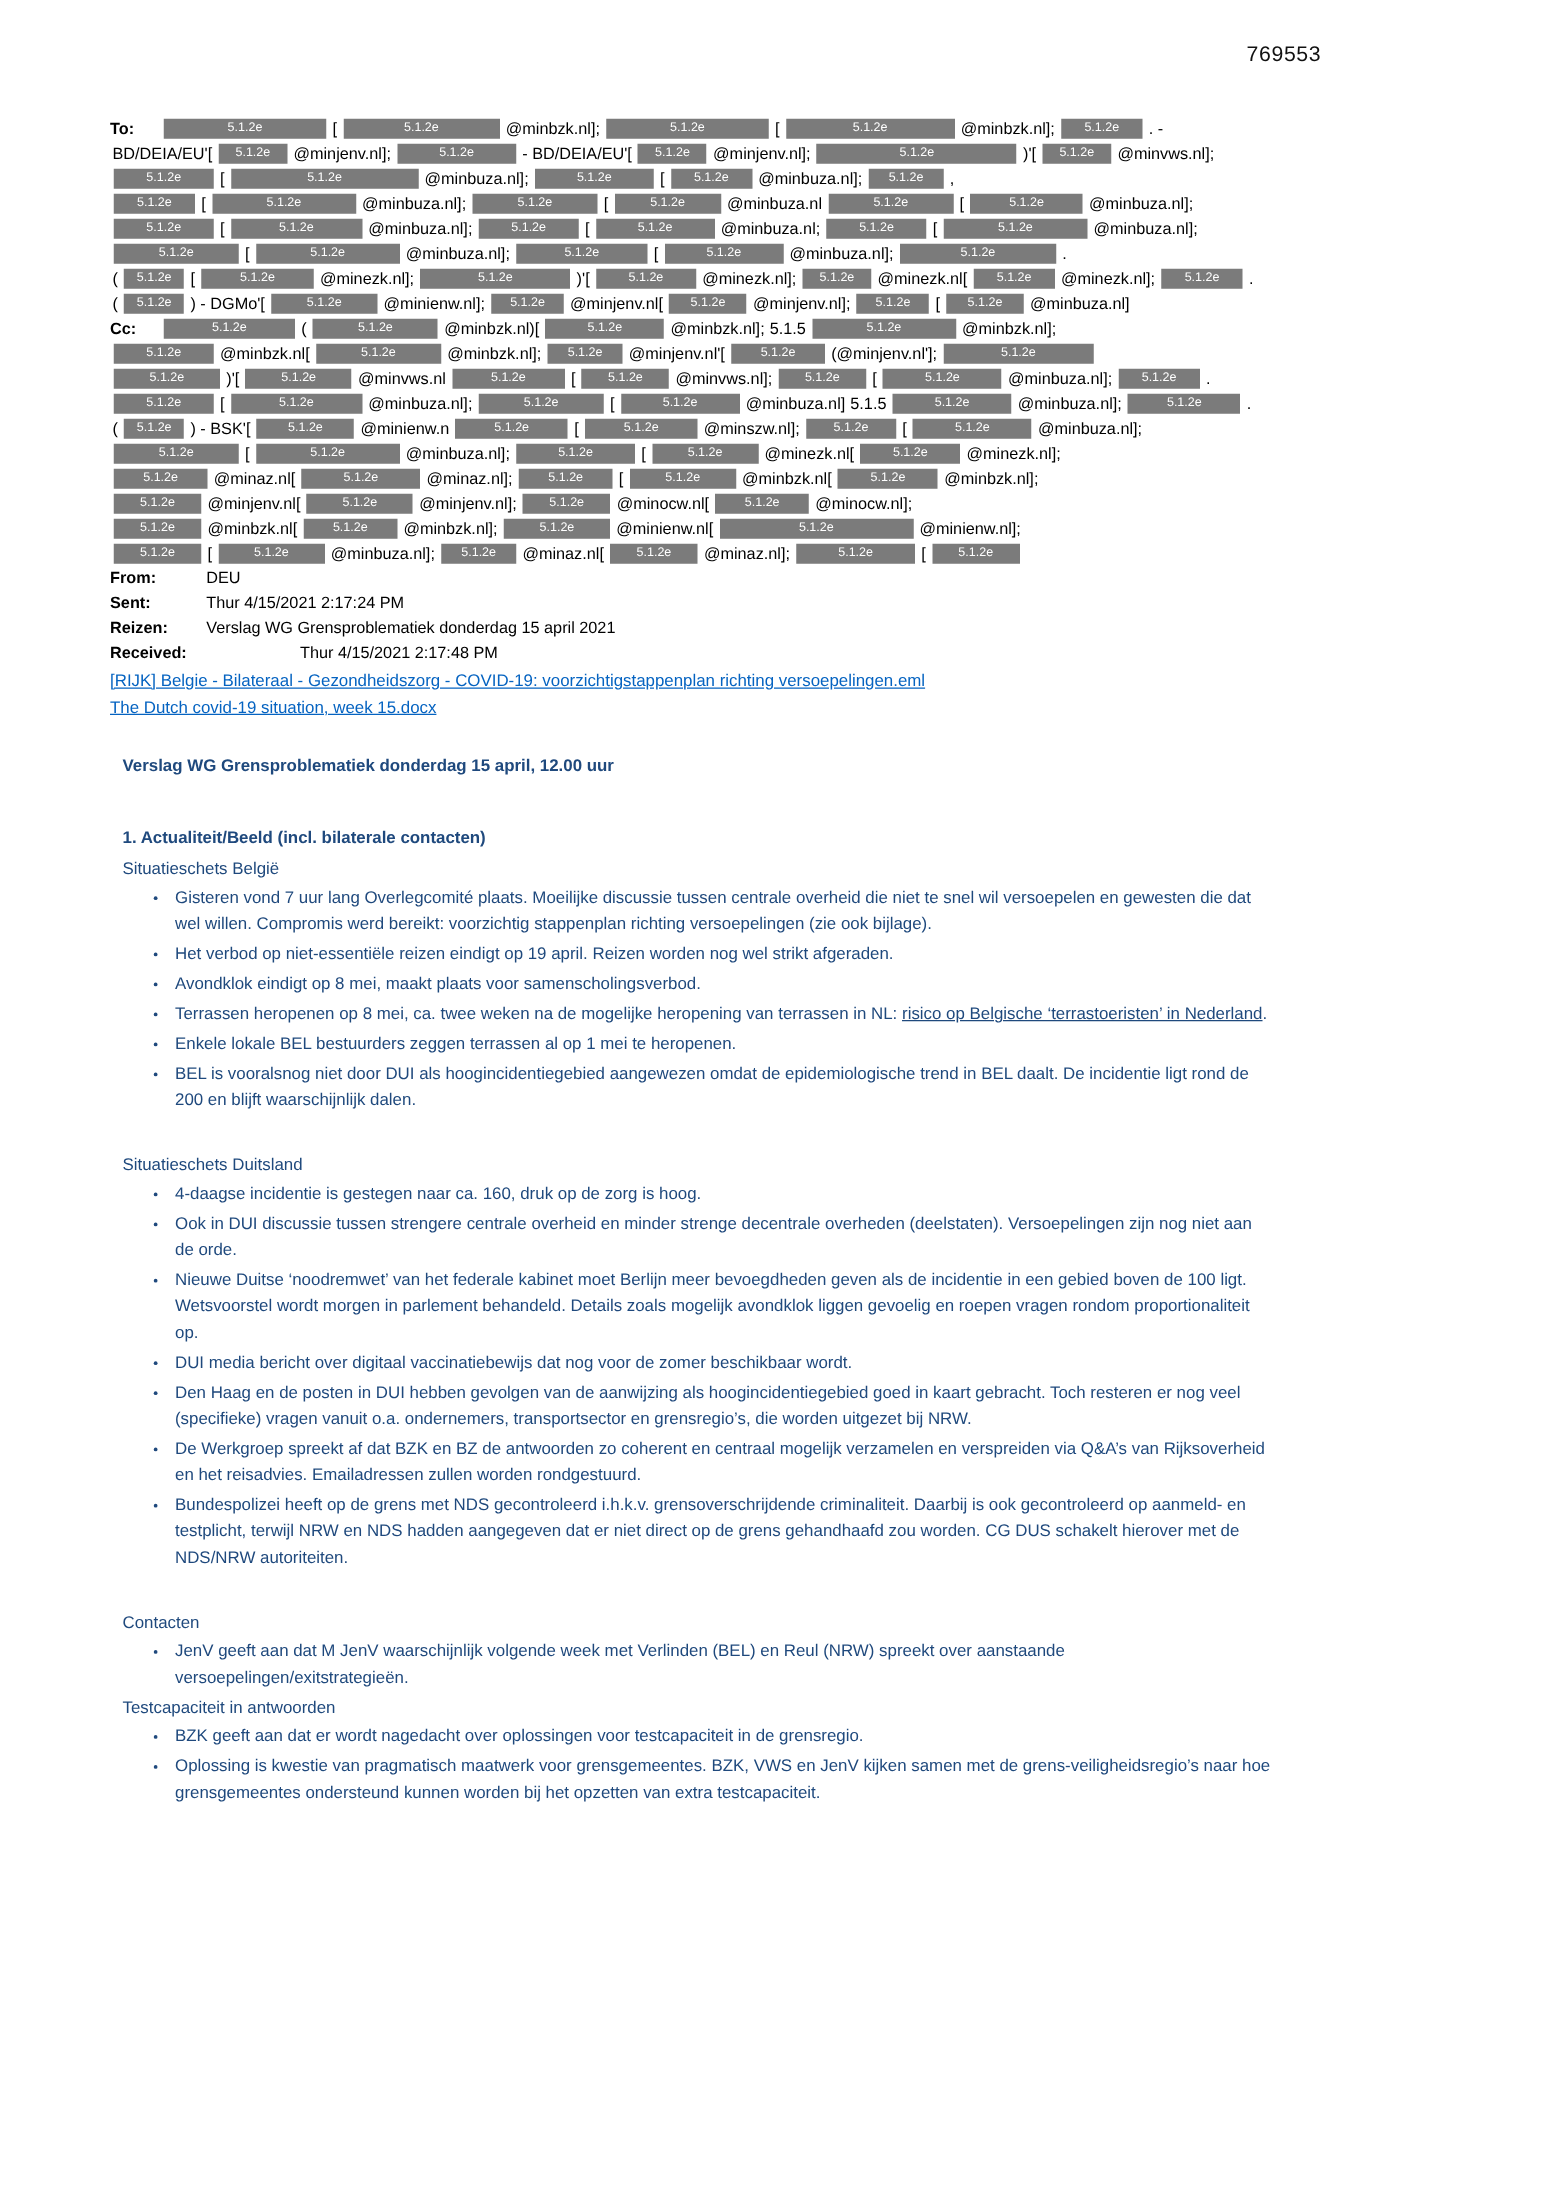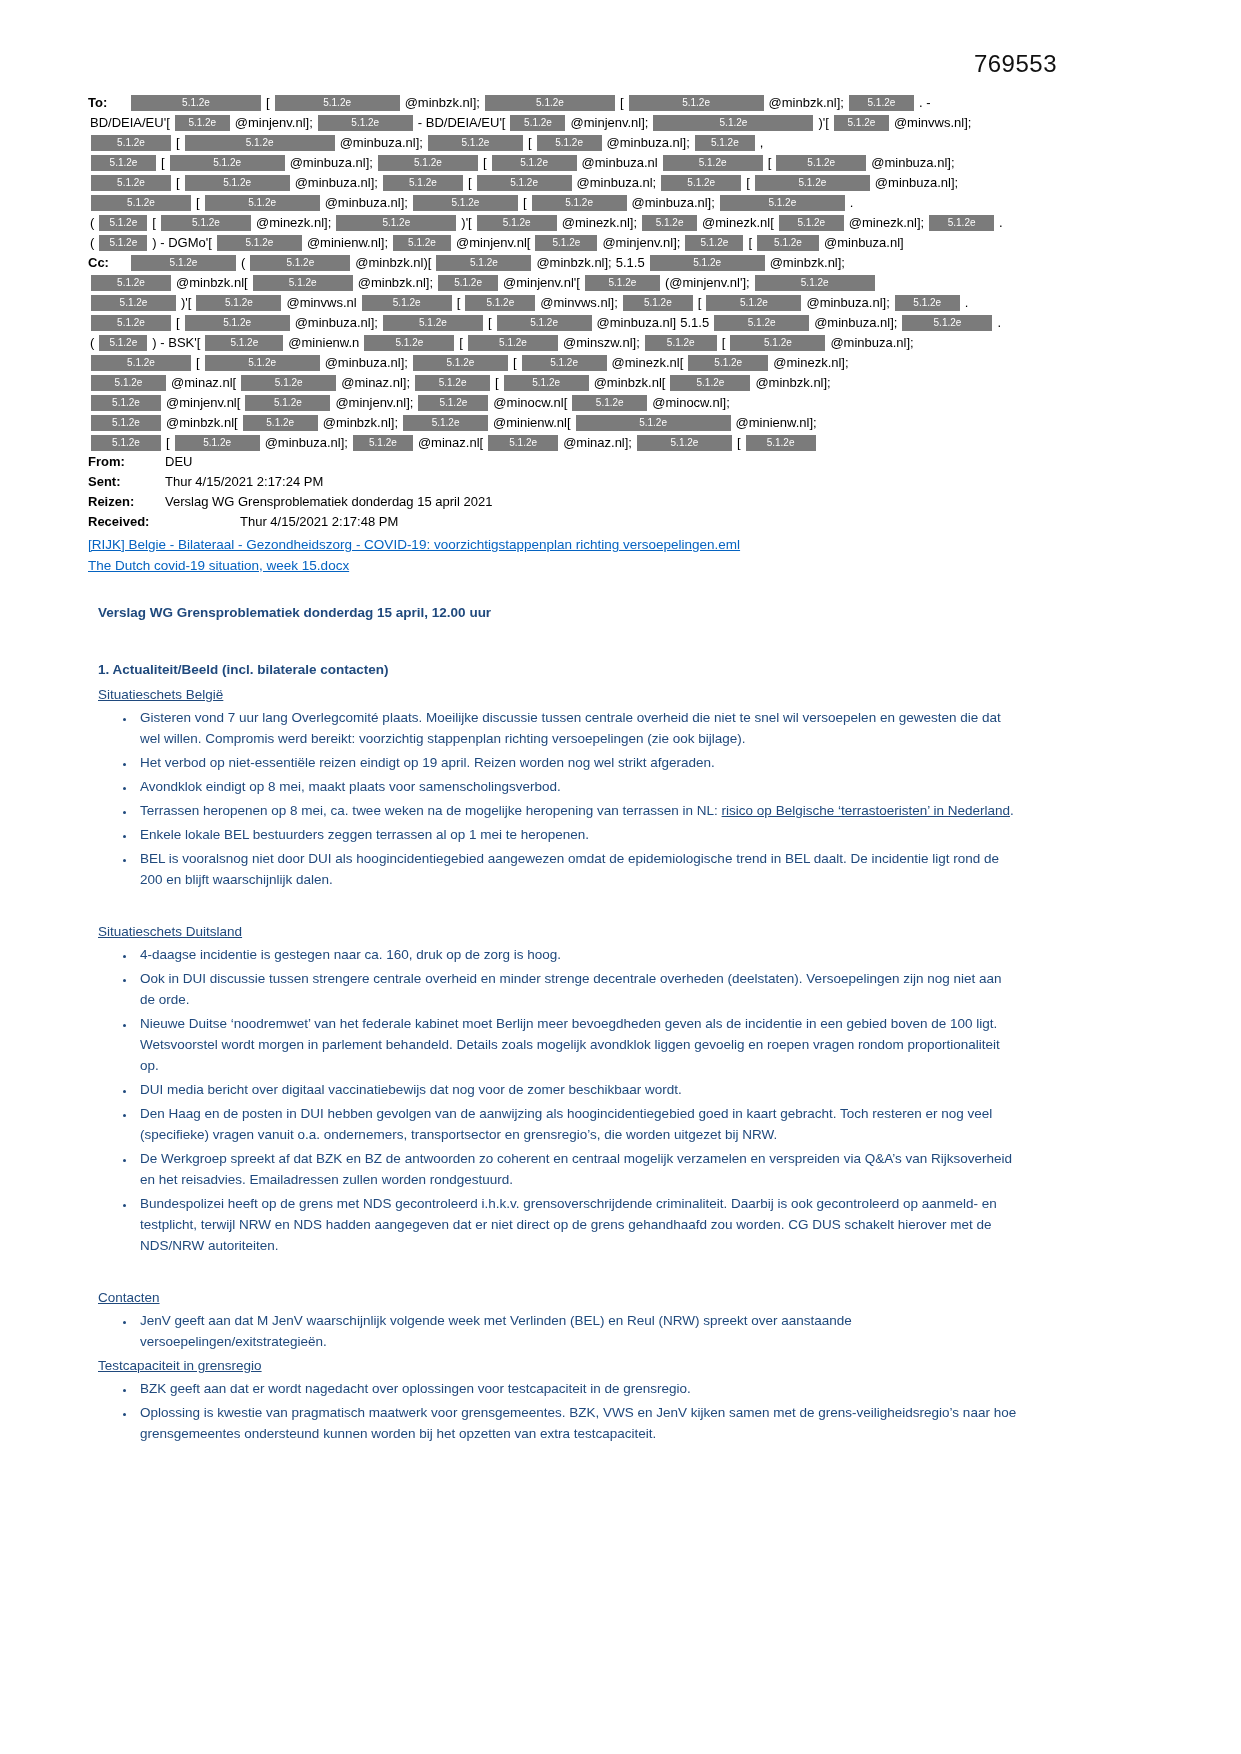--- a/index.html
+++ b/index.html
@@ -3,22 +3,22 @@
 <meta charset="utf-8">
 <style>
   * { margin:0; padding:0; box-sizing:border-box; }
   html,body { background:#ffffff; }
   body {
     width:1241px; height:1754px; position:relative;
     font-family:"Liberation Sans", sans-serif; color:#000;
     overflow:hidden;
   }
   .doc-number {
-    position:absolute; top:50px; right:184px;
-    font-size:24px; color:#111; letter-spacing:0.5px;margin-left:18px;
+    position:absolute; top:34px; right:184px;
+    font-size:17px; color:#111; letter-spacing:0.5px;margin-left:18px;
   }
   .page { padding:92px 0 0 88px; width:1149px; }
   .content { width:930px; }
 
   
   .hline { font-size:13px; line-height:20px; white-space:nowrap; overflow:hidden; height:20px; }
   .hlabel { font-weight:bold; display:inline-block; width:40px; vertical-align:middle; }
   .redact {
     display:inline-block; background:#7b7b7b; color:#fff;
     font-size:10px; height:16px; line-height:16px; text-align:center;
@@ -33,21 +33,21 @@
   .attachments { margin-top:2px; }
   .attachment {
     display:block; color:#0563C1; text-decoration:underline;
     font-size:13.5px; line-height:21px; cursor:pointer;
   }
 
   
   .body { margin-top:26px; margin-left:10px; color:#1F497D; font-size:13.5px; line-height:21px; }
   .body-title { font-weight:bold; margin-bottom:36px; }
   .heading-bold { font-weight:bold; margin-bottom:4px; }
-  .heading-underline { text-decoration:underline; margin-bottom:2px; }
+  .heading-underline { margin-bottom:2px; }
   .bullets { list-style:disc; margin:0 0 2px 0; padding-left:38px; }
   .bullets li { padding-left:4px; margin-bottom:3px; }
   .bullets li::marker { font-size:11px; color:#1F497D; }
   .spacer { height:28px; }
   .inline-link { text-decoration:underline; cursor:pointer; }
 </style>
 </head>
 <body>
 
 <div class="doc-number">769553</div>
@@ -124,21 +124,21 @@
             <li>DUI media bericht over digitaal vaccinatiebewijs dat nog voor de zomer beschikbaar wordt.</li>
             <li>Den Haag en de posten in DUI hebben gevolgen van de aanwijzing als hoogincidentiegebied goed in kaart gebracht. Toch resteren er nog veel (specifieke) vragen vanuit o.a. ondernemers, transportsector en grensregio’s, die worden uitgezet bij NRW.</li>
             <li>De Werkgroep spreekt af dat BZK en BZ de antwoorden zo coherent en centraal mogelijk verzamelen en verspreiden via Q&amp;A’s van Rijksoverheid en het reisadvies. Emailadressen zullen worden rondgestuurd.</li>
             <li>Bundespolizei heeft op de grens met NDS gecontroleerd i.h.k.v. grensoverschrijdende criminaliteit. Daarbij is ook gecontroleerd op aanmeld- en testplicht, terwijl NRW en NDS hadden aangegeven dat er niet direct op de grens gehandhaafd zou worden. CG DUS schakelt hierover met de NDS/NRW autoriteiten.</li>
           </ul>
           <div class="spacer"></div>
           <div class="heading-underline">Contacten</div>
           <ul class="bullets">
             <li>JenV geeft aan dat M JenV waarschijnlijk volgende week met Verlinden (BEL) en Reul (NRW) spreekt over aanstaande versoepelingen/exitstrategieën.</li>
           </ul>
-          <div class="heading-underline">Testcapaciteit in grensregio</div>
+          <div class="heading-underline">Testcapaciteit in antwoorden</div>
           <ul class="bullets">
             <li>BZK geeft aan dat er wordt nagedacht over oplossingen voor testcapaciteit in de grensregio.</li>
             <li>Oplossing is kwestie van pragmatisch maatwerk voor grensgemeentes. BZK, VWS en JenV kijken samen met de grens-veiligheidsregio’s naar hoe grensgemeentes ondersteund kunnen worden bij het opzetten van extra testcapaciteit.</li>
           </ul>
         </div>
     </div>
 
   </div>
 </div>
 

